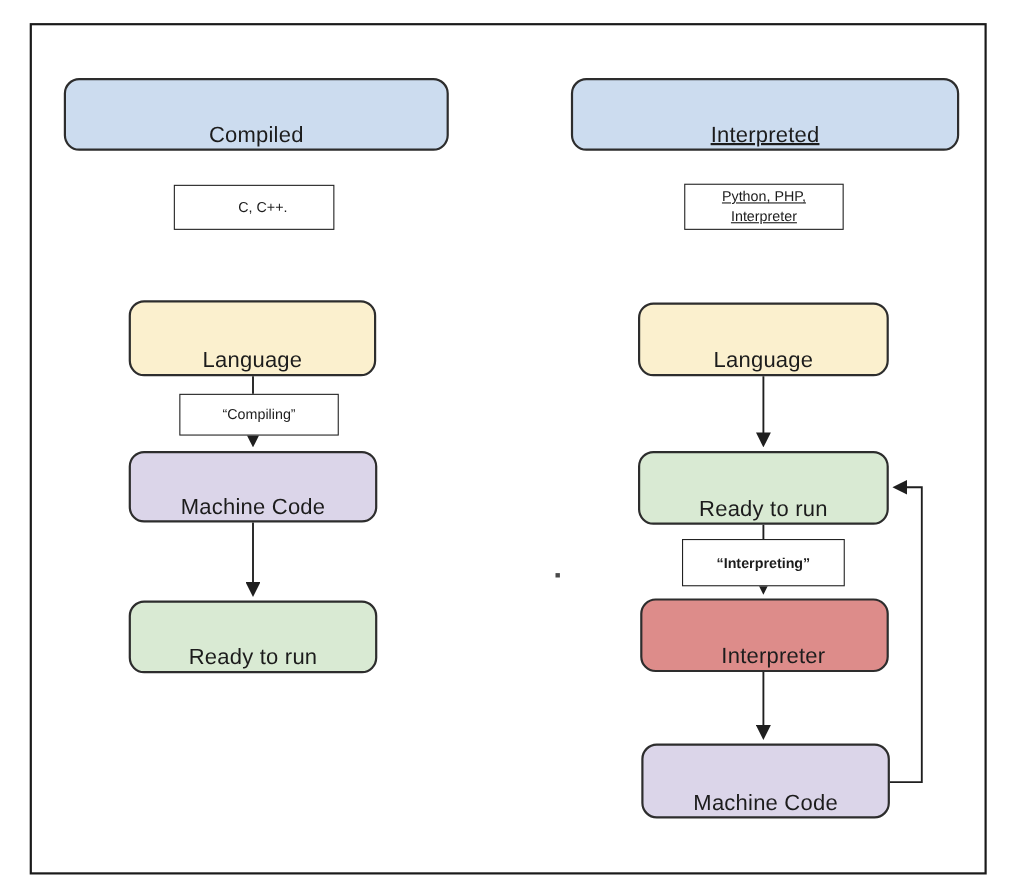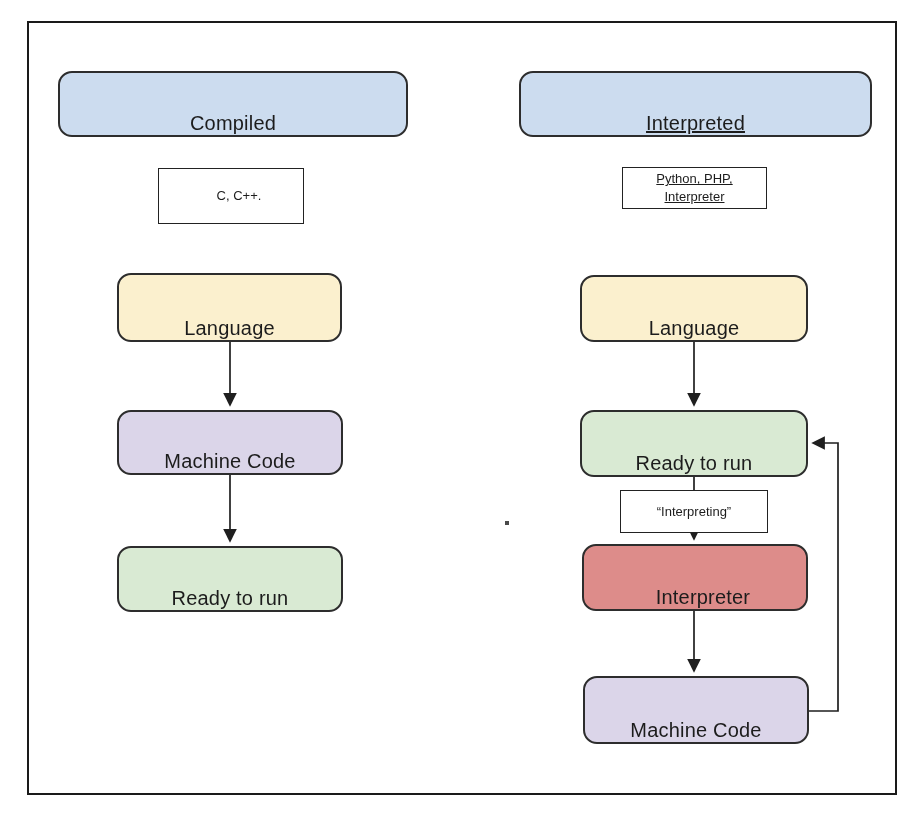--- a/index.html
+++ b/index.html
@@ -55,31 +55,31 @@
     display: flex;
     align-items: center;
     justify-content: center;
     font-size: 13px;
     line-height: 1.35;
     z-index: 2;
     text-align: center;
   }
   
   .l-header   { left: 58px;  top: 71px;  width: 350px; height: 66px; }
-  .l-examples { left: 158px; top: 168px; width: 146px; height: 56px; padding-left: 16px; }
+  .l-examples { left: 158px; top: 168px; width: 146px; height: 41px; padding-left: 16px; }
   .l-language { left: 117px; top: 273px; width: 225px; height: 69px; }
   .l-process  { left: 163px; top: 358px; width: 145px; height: 38px; }
   .l-machine  { left: 117px; top: 410px; width: 226px; height: 65px; }
   .l-ready    { left: 117px; top: 546px; width: 226px; height: 66px; }
   
   .r-header   { left: 519px; top: 71px;  width: 353px; height: 66px; text-decoration: underline; }
   .r-examples { left: 622px; top: 167px; width: 145px; height: 42px; flex-direction: column; text-decoration: underline; }
   .r-language { left: 580px; top: 275px; width: 228px; height: 67px; }
   .r-ready    { left: 580px; top: 410px; width: 228px; height: 67px; }
-  .r-process  { left: 620px; top: 490px; width: 148px; height: 43px; }
+  .r-process  { left: 620px; top: 490px; width: 148px; height: 43px; font-weight: bold; }
   .r-interp   { left: 582px; top: 544px; width: 226px; height: 67px; }
   .r-machine  { left: 583px; top: 676px; width: 226px; height: 68px; }
   .stray-dot {
     position: absolute;
     left: 505px;
     top: 521px;
     width: 4px;
     height: 4px;
     background: #4a4a4a;
     z-index: 2;
@@ -116,20 +116,23 @@
   </div>
 
   <div class="label-box l-examples">
     <span>C, C++.</span>
   </div>
 
   <div class="node l-language" style="background-color: rgb(251, 240, 206);">
     <span>Language</span>
   </div>
 
+  <div class="label-box l-process">
+    <span>“Compiling”</span>
+  </div>
 
   <div class="node l-machine" style="background-color: rgb(219, 213, 233);">
     <span>Machine Code</span>
   </div>
 
   <div class="node l-ready" style="background-color: rgb(217, 234, 211);">
     <span>Ready to run</span>
   </div>
 
   <div class="node r-header" style="background-color: rgb(204, 220, 239);">

